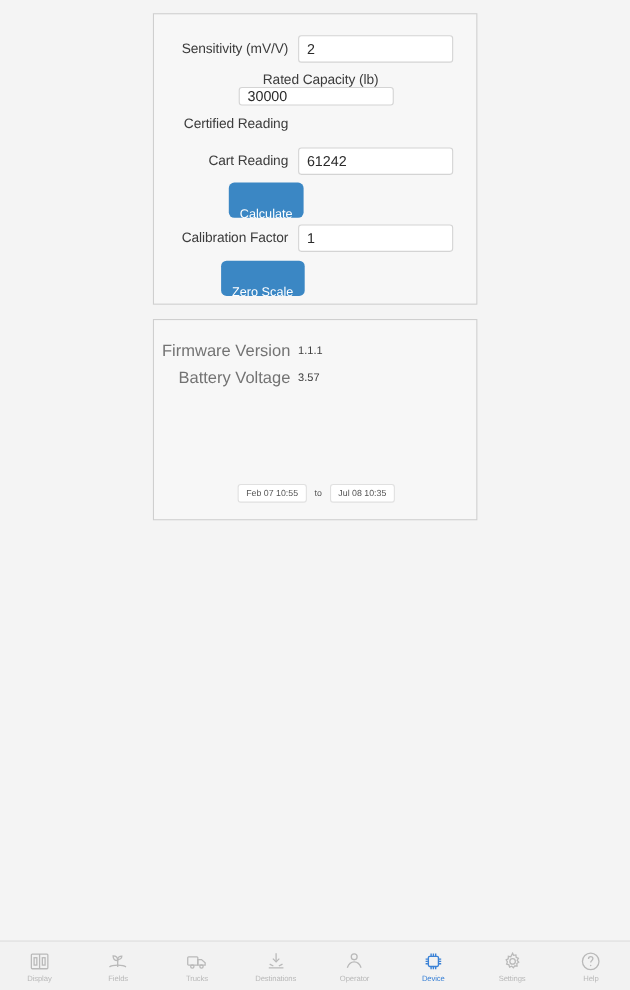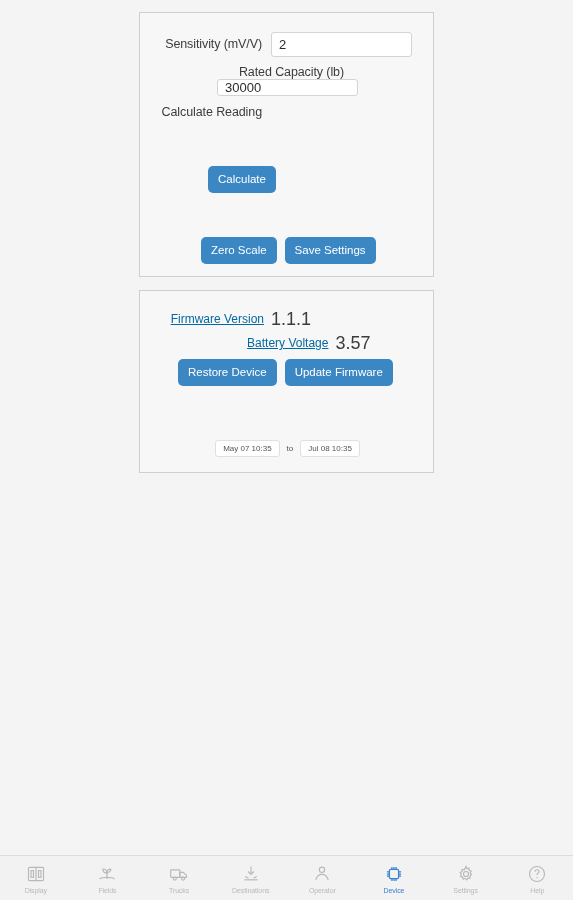--- a/index.html
+++ b/index.html
@@ -85,21 +85,21 @@
   }
 
   
   .btn {
     background: #3b87c4;
     color: #ffffff;
     border: none;
     border-radius: 5px;
     font-size: 11.5px;
     font-family: "Liberation Sans", sans-serif;
-    padding: 0 10px;
+    padding: 16px 10px;
     height: 27px;
     line-height: 27px;
     text-align: center;
     white-space: nowrap;
     cursor: pointer;
     display: inline-block;
     box-sizing: border-box;
   }
   .btn-row {
     position: absolute;
@@ -112,29 +112,28 @@
     position: absolute;
     left: 0;
     width: 295px;
     height: 22px;
     display: flex;
     align-items: center;
   }
   .info-label {
     width: 131px;
     text-align: right;
-    font-size: 12px;
-    color: #0369a1;
+    font-size: 15px;
+    color: #737373;
     padding-right: 7px;
     box-sizing: border-box;
     white-space: nowrap;
-    text-decoration: underline;
   }
   .info-value {
-    font-size: 18px;
+    font-size: 10px;
     color: #3c3c3c;
     white-space: nowrap;
   }
 
   
   .date-range {
     position: absolute;
     left: 0;
     width: 295px;
     display: flex;
@@ -209,56 +208,59 @@
         <div class="field-label">Sensitivity (mV/V)</div>
         <div class="field-input">2</div>
       </div>
 
       <div class="form-row" style="top:52px;flex-direction:column;">
         <div class="field-label">Rated Capacity (lb)</div>
         <div class="field-input">30000</div>
       </div>
 
       <div class="form-row" style="top:86px;">
-        <div class="field-label">Calculate Reading</div>
-      </div>
-
+        <div class="field-label">Certified Reading</div>
+      </div>
+
+      <div class="form-row" style="top:120px;">
+        <div class="field-label">Cart Reading</div>
+        <div class="field-input">61242</div>
+      </div>
 
       <div class="btn-row" style="top:153px; left:68px;">
         <div class="btn">Calculate</div>
       </div>
 
+      <div class="form-row" style="top:190px;">
+        <div class="field-label">Calibration Factor</div>
+        <div class="field-input">1</div>
+      </div>
 
       <div class="btn-row" style="top:224px; left:61px;">
         <div class="btn">Zero Scale</div>
-        <div class="btn">Save Settings</div>
       </div>
 
     </div>
 
     <div class="panel" id="device-panel">
 
       <div class="info-row" style="top:17px;">
         <div class="info-label">Firmware Version</div>
         <div class="info-value">1.1.1</div>
       </div>
 
-      <div class="info-row" style="top:41px;justify-content:center;">
+      <div class="info-row" style="top:41px;">
         <div class="info-label">Battery Voltage</div>
         <div class="info-value">3.57</div>
       </div>
 
-      <div class="btn-row" style="top:68px; left:38px;">
-        <div class="btn">Restore Device</div>
-        <div class="btn">Update Firmware</div>
-      </div>
 
 
       <div class="date-range" style="top:149px;">
-        <div class="date-box">May 07 10:35</div>
+        <div class="date-box">Feb 07 10:55</div>
         <div class="date-sep">to</div>
         <div class="date-box">Jul 08 10:35</div>
       </div>
 
     </div>
 
   </div>
 
   <div class="tabbar">
 

